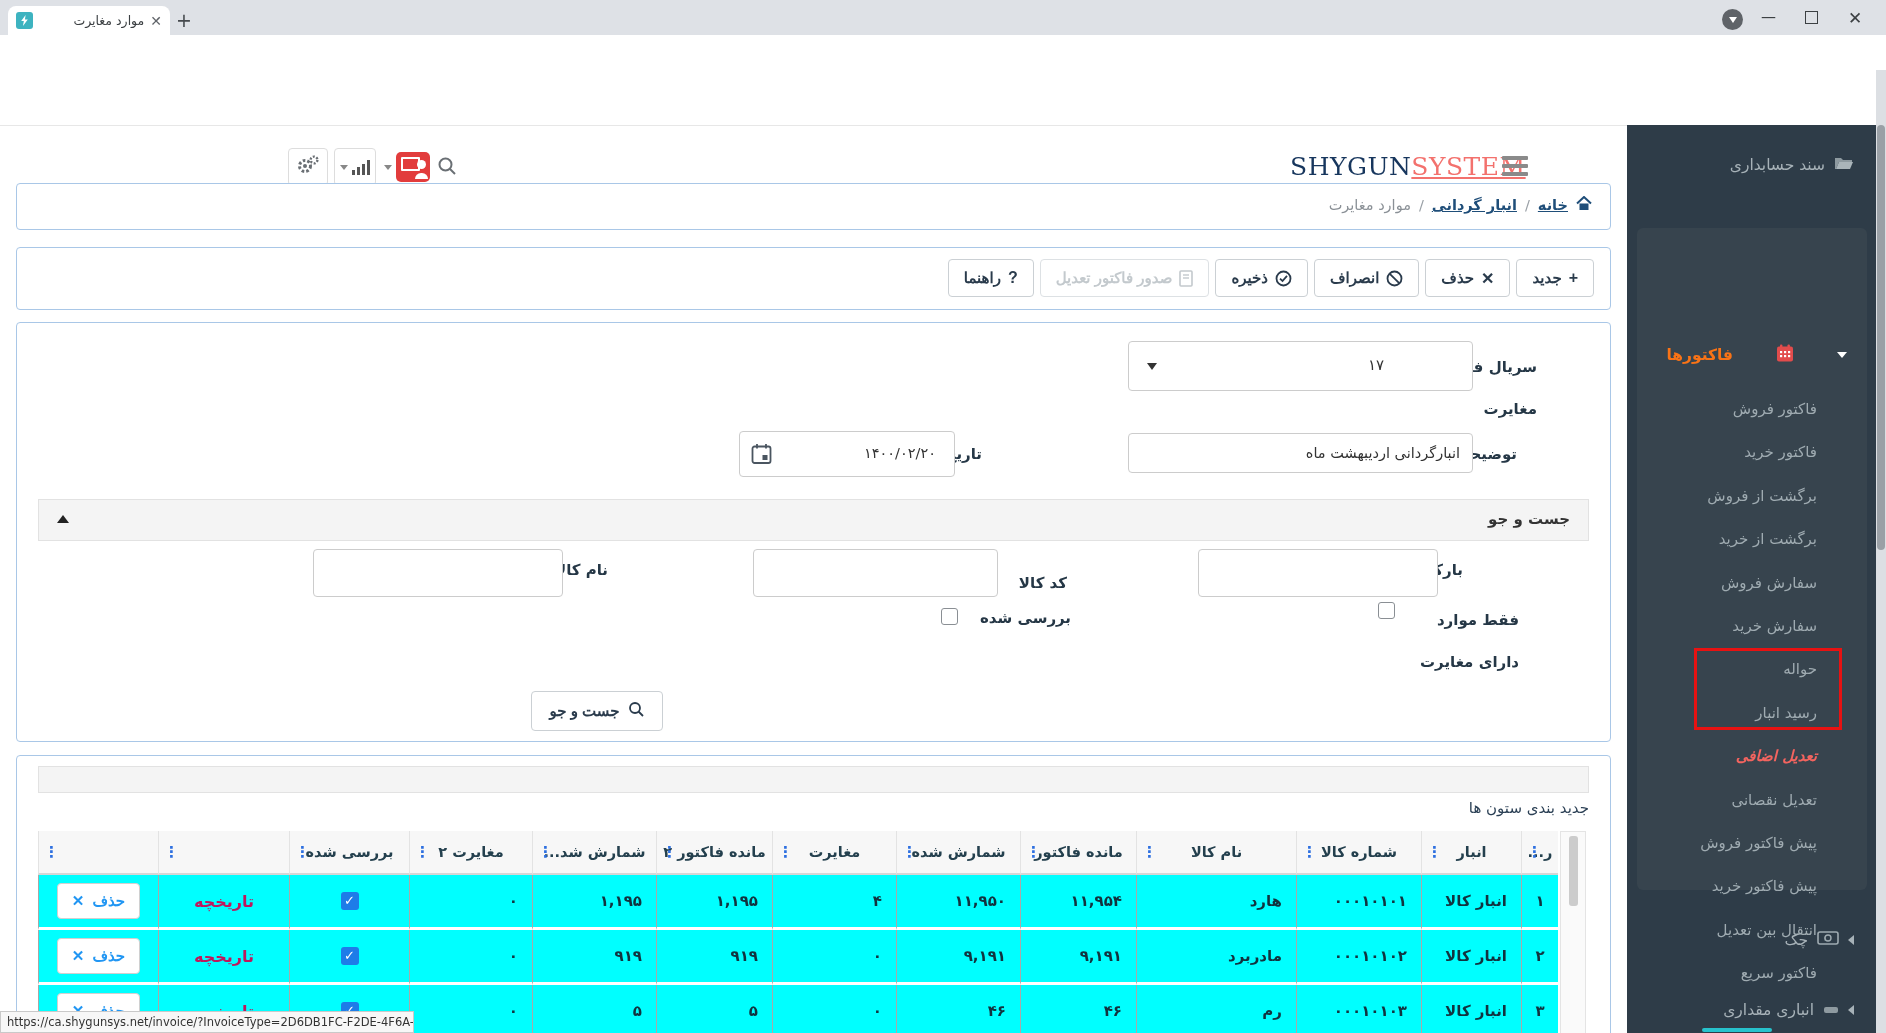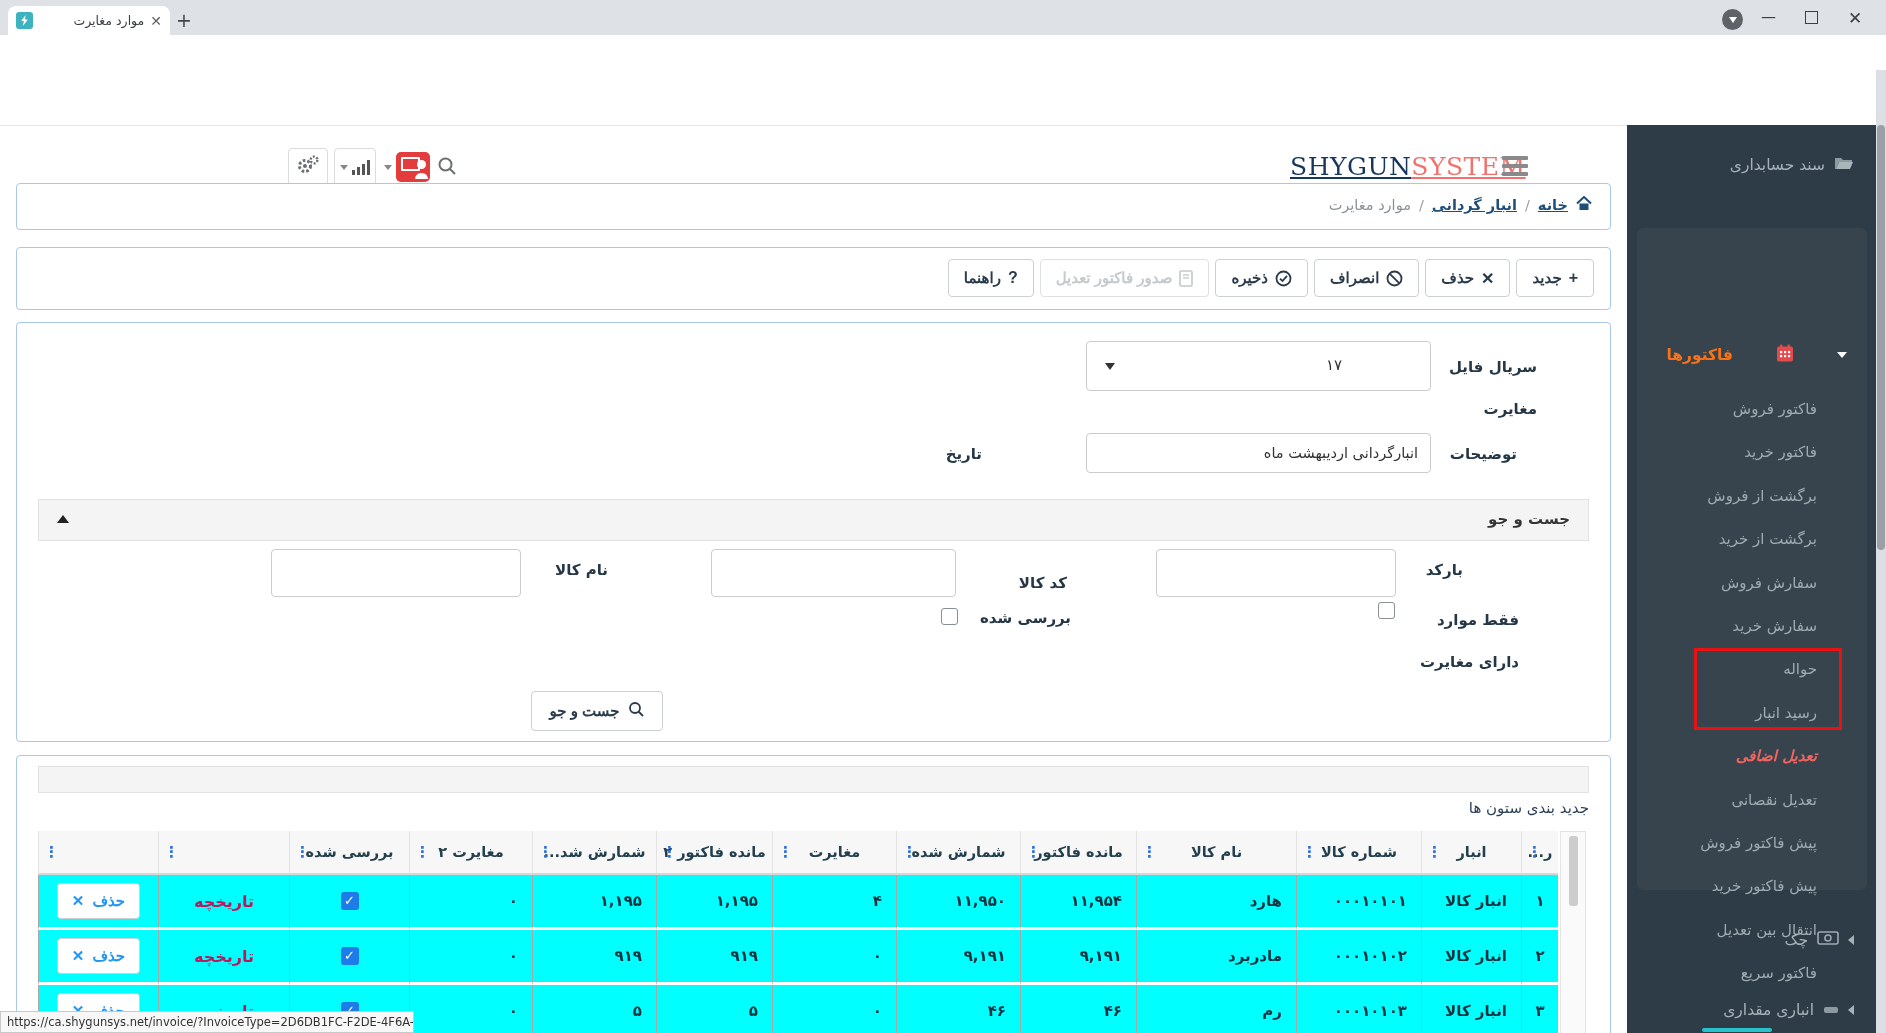--- a/index.html
+++ b/index.html
@@ -27,36 +27,36 @@
   .appheader{left:0;top:70px;width:1886px;height:55px;background:#fff;border-bottom:1px solid #e7e7e7;}
   .hbtn{top:78px;height:38px;border:1px solid #ddd;border-radius:4px;background:#fff;display:flex;align-items:center;justify-content:center;gap:4px;box-sizing:border-box;}
   .bars{display:flex;align-items:flex-end;gap:2px;height:16px;}
   .bars i{display:block;width:3px;background:#555;}
   .caret-down-sm{width:0;height:0;border-left:4px solid transparent;border-right:4px solid transparent;border-top:5px solid #888;}
   .red-ic{width:34px;height:30px;background:#e23c3c;border-radius:5px;position:relative;}
   .red-ic .mon{position:absolute;left:5px;top:5px;width:15px;height:10px;border:2px solid #fff;border-radius:1px;}
   .red-ic .per{position:absolute;right:4px;top:8px;width:9px;height:9px;border-radius:50%;background:#fff;}
   .red-ic .bod{position:absolute;right:2px;bottom:3px;width:13px;height:6px;border-radius:6px 6px 0 0;background:#fff;}
   .logo{top:82px;left:1290px;width:195px;font-family:"DejaVu Serif",serif;font-size:25px;letter-spacing:0.5px;white-space:nowrap;}
-  .logo .p1{color:#17365d;text-decoration:underline;}
+  .logo .p1{color:#17365d;}
   .logo .p2{color:#f3716d;text-decoration:underline;}
   .hamburger{left:1502px;top:86px;width:26px;}
   .hamburger i{display:block;height:4px;background:#8a8a8a;margin-bottom:4px;border-radius:1px;}
   
   .panel{border:1px solid #a9c7e7;border-radius:4px;background:#fff;box-sizing:border-box;}
   .crumbwrap{display:flex;flex-direction:row-reverse;align-items:center;gap:8px;padding:12px 18px;direction:ltr;font-size:14.5px;}
   .crumb-link{color:#1f4e79;text-decoration:underline;font-weight:600;direction:rtl;}
   .crumb-cur{color:#8a9096;direction:rtl;}
   .crumb-sep{color:#9aa0a6;}
   .actionsrow{display:flex;flex-direction:row;justify-content:flex-start;direction:rtl;gap:6px;padding:11px 16px;}
   .abtn{height:38px;background:#fff;border:1px solid #cbd0d4;border-radius:4px;display:flex;align-items:center;gap:7px;padding:0 15px;font-size:15px;font-weight:600;color:#2a3b4c;direction:rtl;box-sizing:border-box;}
   .abtn .ic{font-size:16px;font-weight:700;display:flex;align-items:center;}
   .abtn.disabled{color:#c3c9cd;border-color:#dde1e4;}
   label.f, .flabel{font-size:15px;font-weight:700;color:#253746;direction:rtl;display:block;}
-  .inputbox{border:1px solid #ccc;border-radius:4px;background:#fff;box-sizing:border-box;font-family:"DejaVu Sans",sans-serif;}
+  .inputbox{border:1px solid #ccc;border-radius:4px;background:#fff;box-sizing:border-box;font-family:"DejaVu Sans",sans-serif;margin-left:42px;}
   .graybar{background:#f4f4f4;border:1px solid #e2e2e2;box-sizing:border-box;}
   .chk{width:17px;height:17px;border:1px solid #8a8f94;border-radius:3px;background:#fff;box-sizing:border-box;}
   .sbtn{border:1px solid #cbd0d4;border-radius:4px;background:#fff;display:flex;align-items:center;justify-content:center;gap:8px;direction:rtl;font-size:15px;font-weight:600;color:#2a3b4c;}
   
   .grouplabel{font-size:15px;color:#2a3f54;direction:rtl;text-align:right;}
   table.grid{border-collapse:separate;border-spacing:0;direction:rtl;table-layout:fixed;width:1520px;}
   table.grid th{background:#f7f7f7;height:44px;font-size:14.5px;font-weight:700;color:#24404e;position:relative;border-left:1px solid #e3e3e3;border-bottom:2px solid #d6d6d6;box-sizing:border-box;}
   table.grid th .dots{position:absolute;left:5px;top:50%;transform:translateY(-50%);color:#2d6fe0;font-size:15px;font-weight:700;}
   table.grid td{background:#00ffff;height:55px;border-left:1px solid #a8a8a8;border-bottom:3px solid #fff;font-size:15px;font-weight:600;color:#12333f;padding:0 14px;box-sizing:border-box;text-align:right;}
   table.grid td.center{text-align:center;padding:0;}
@@ -256,20 +256,31 @@
     <div class="abs flabel" style="left:1420px;top:23px;width:100px;line-height:42px;text-align:right;">سریال فایل مغایرت</div>
     <div class="abs inputbox" style="left:1069px;top:18px;width:345px;height:50px;">
       <span class="abs" style="right:88px;top:14px;font-size:15px;color:#333;direction:rtl;">۱۷</span>
       <span class="abs" style="left:18px;top:21px;width:0;height:0;border-left:5px solid transparent;border-right:5px solid transparent;border-top:7px solid #333;"></span>
     </div>
 
     <div class="abs flabel" style="left:1420px;top:122px;width:80px;text-align:right;">توضیحات</div>
     <input class="abs inputbox" style="left: 1069px; top: 110px; width: 345px; height: 40px; direction: rtl; padding: 0px 12px; font-size: 14.5px; color: rgb(51, 51, 51);" value="انبارگردانی اردیبهشت ماه">
 
     <div class="abs flabel" style="left:905px;top:122px;width:60px;text-align:right;">تاریخ</div>
+    <div class="abs inputbox" style="left:680px;top:108px;width:216px;height:46px;">
+      <span class="abs" style="left:11px;top:11px;">
+        <svg width="21" height="22" viewBox="0 0 21 22">
+            <rect x="1.5" y="3.5" width="18" height="16.5" rx="2" fill="none" stroke="#4a5560" stroke-width="1.8"></rect>
+            <line x1="6" y1="1" x2="6" y2="5.5" stroke="#4a5560" stroke-width="1.8"></line>
+            <line x1="15" y1="1" x2="15" y2="5.5" stroke="#4a5560" stroke-width="1.8"></line>
+            <rect x="11.5" y="12" width="5" height="5" fill="#4a5560"></rect>
+          </svg>
+      </span>
+      <span class="abs" style="right:18px;top:13px;font-size:14.5px;color:#333;direction:rtl;">۱۴۰۰/۰۲/۲۰</span>
+    </div>
 
     <div class="abs graybar" style="left:21px;top:176px;width:1551px;height:42px;">
       <span class="abs" style="right:18px;top:10px;font-size:15px;font-weight:700;color:#333;direction:rtl;">جست و جو</span>
       <span class="abs" style="left:18px;top:15px;width:0;height:0;border-left:6px solid transparent;border-right:6px solid transparent;border-bottom:8px solid #222;"></span>
     </div>
 
     <div class="abs flabel" style="left:1384px;top:238px;width:62px;text-align:right;">بارکد</div>
     <input class="abs inputbox" style="left: 1139px; top: 226px; width: 240px; height: 48px; direction: rtl; padding: 0px 10px;">
     <div class="abs flabel" style="left:984px;top:238px;width:66px;text-align:right;margin-top:13px;">کد کالا</div>
     <input class="abs inputbox" style="left: 694px; top: 226px; width: 245px; height: 48px; direction: rtl; padding: 0px 10px;">

